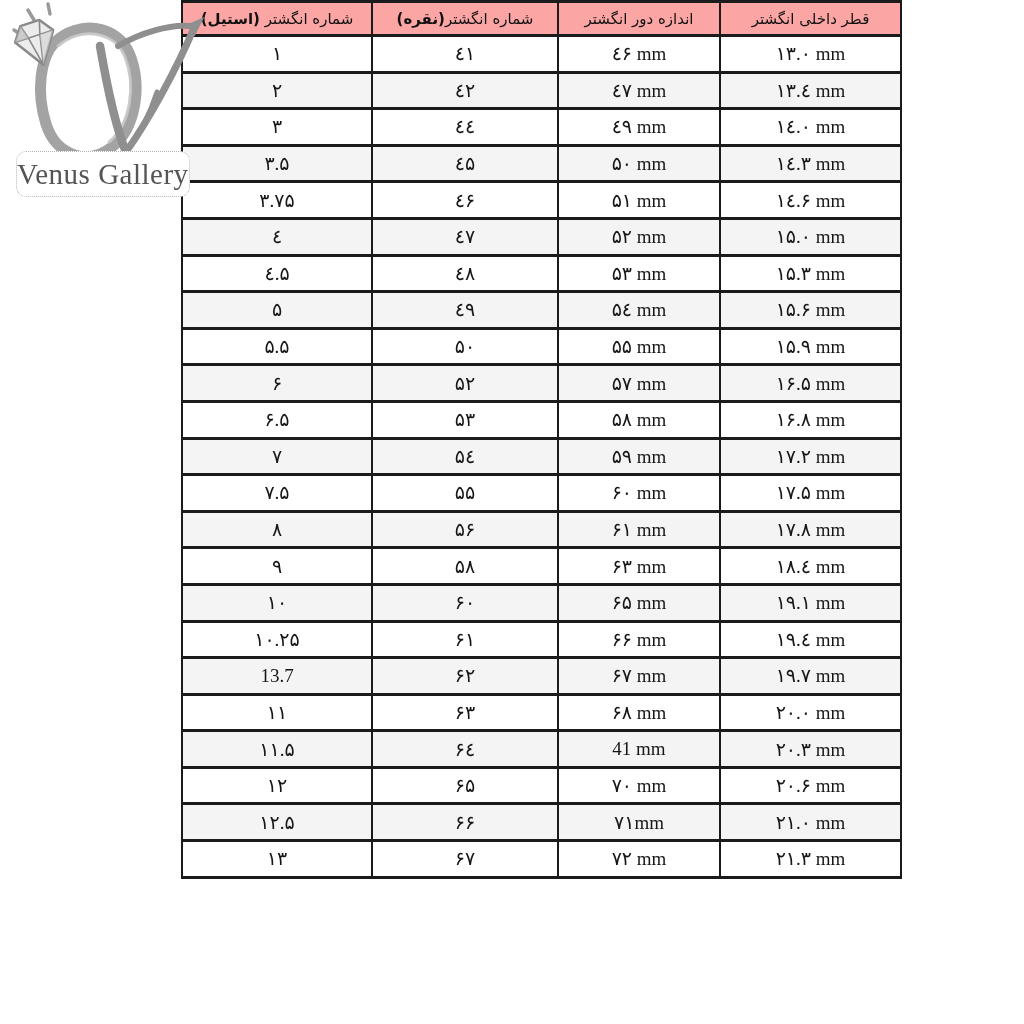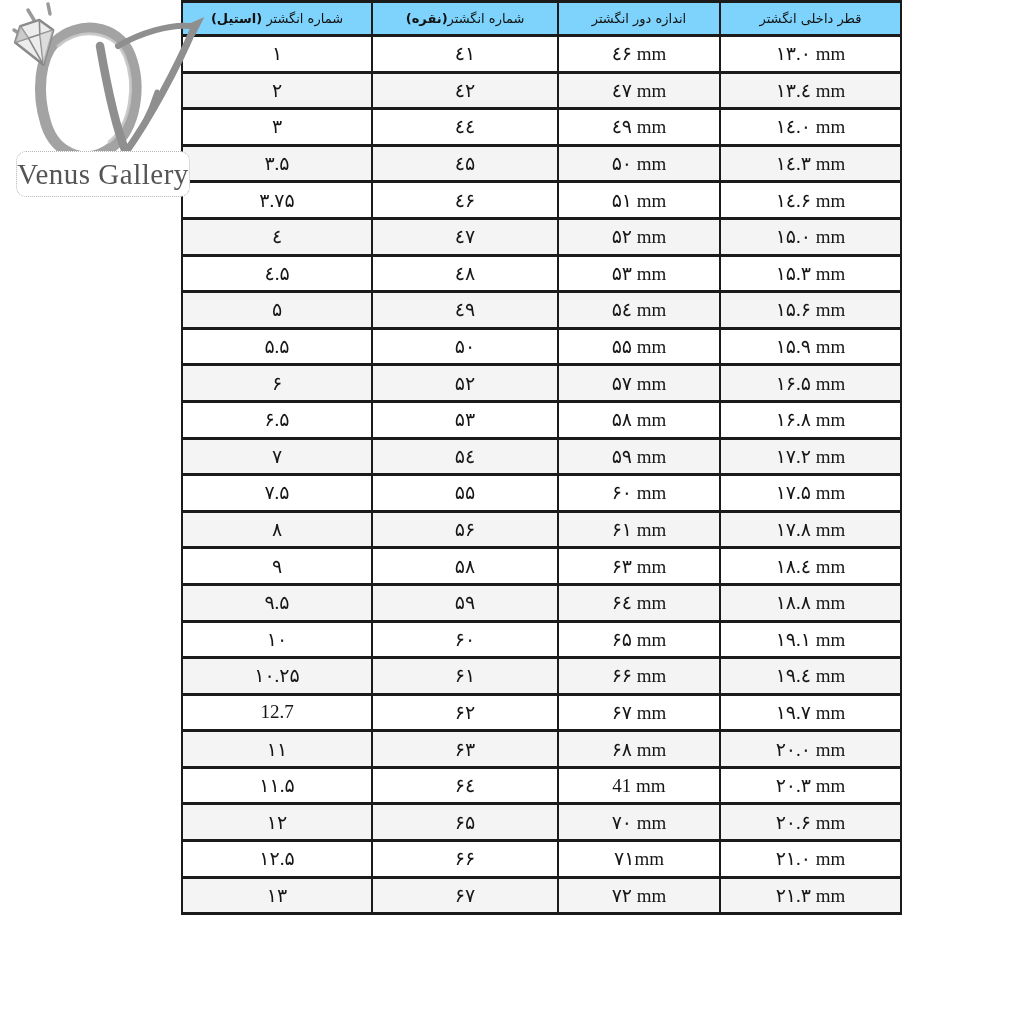--- a/index.html
+++ b/index.html
@@ -15,21 +15,21 @@
   .logo-wrap{
     position:absolute;left:0;top:0;width:230px;height:210px;
     z-index:3;pointer-events:none;
   }
   .brand-box{
     position:absolute;left:16px;top:151px;
     width:172px;height:44px;
     background:#ffffff;
     border:1px dotted #b5b5b5;
     border-radius:10px;
-    display:flex;align-items:center;justify-content:center;
+    display:flex;align-items:center;justify-content:flex-start;
     z-index:4;
   }
   .brand-text{
     font-family:"Liberation Serif","DejaVu Serif",serif;
     font-size:29px;color:#555555;white-space:nowrap;
     letter-spacing:0.5px;
   }
 
   
   .table-wrap{
@@ -45,23 +45,23 @@
   .ring-table th,.ring-table td{
     border-left:2px solid #1b1b1b;
     border-right:2px solid #1b1b1b;
     border-top:3px solid #1b1b1b;
     border-bottom:3px solid #1b1b1b;
     text-align:center;vertical-align:middle;
     padding:0;
     overflow:hidden;
   }
   .ring-table th{
-    background:#7dd3fc;
+    background:#fca5a5;
     height:31px;
-    font-size:13px;
+    font-size:15px;
     font-weight:normal;
     color:#111111;
   }
   .ring-table th b{font-weight:bold;}
   .ring-table td{
     height:33.6px;
     font-family:"Liberation Serif","DejaVu Serif",serif;
     font-size:19px;
     color:#161616;
   }
@@ -221,39 +221,33 @@
             <td dir="ltr">۶۱ mm</td>
             <td dir="ltr">۱۷.۸ mm</td>
           </tr>
           <tr>
             <td dir="ltr">۹</td>
             <td dir="ltr">۵۸</td>
             <td dir="ltr">۶۳ mm</td>
             <td dir="ltr">۱۸.٤ mm</td>
           </tr>
           <tr>
-            <td dir="ltr">۹.۵</td>
-            <td dir="ltr">۵۹</td>
-            <td dir="ltr">۶٤ mm</td>
-            <td dir="ltr">۱۸.۸ mm</td>
-          </tr>
-          <tr>
             <td dir="ltr">۱۰</td>
             <td dir="ltr">۶۰</td>
             <td dir="ltr">۶۵ mm</td>
             <td dir="ltr">۱۹.۱ mm</td>
           </tr>
           <tr>
             <td dir="ltr">۱۰.۲۵</td>
             <td dir="ltr">۶۱</td>
             <td dir="ltr">۶۶ mm</td>
             <td dir="ltr">۱۹.٤ mm</td>
           </tr>
           <tr>
-            <td dir="ltr">12.7</td>
+            <td dir="ltr">13.7</td>
             <td dir="ltr">۶۲</td>
             <td dir="ltr">۶۷ mm</td>
             <td dir="ltr">۱۹.۷ mm</td>
           </tr>
           <tr>
             <td dir="ltr">۱۱</td>
             <td dir="ltr">۶۳</td>
             <td dir="ltr">۶۸ mm</td>
             <td dir="ltr">۲۰.۰ mm</td>
           </tr>

